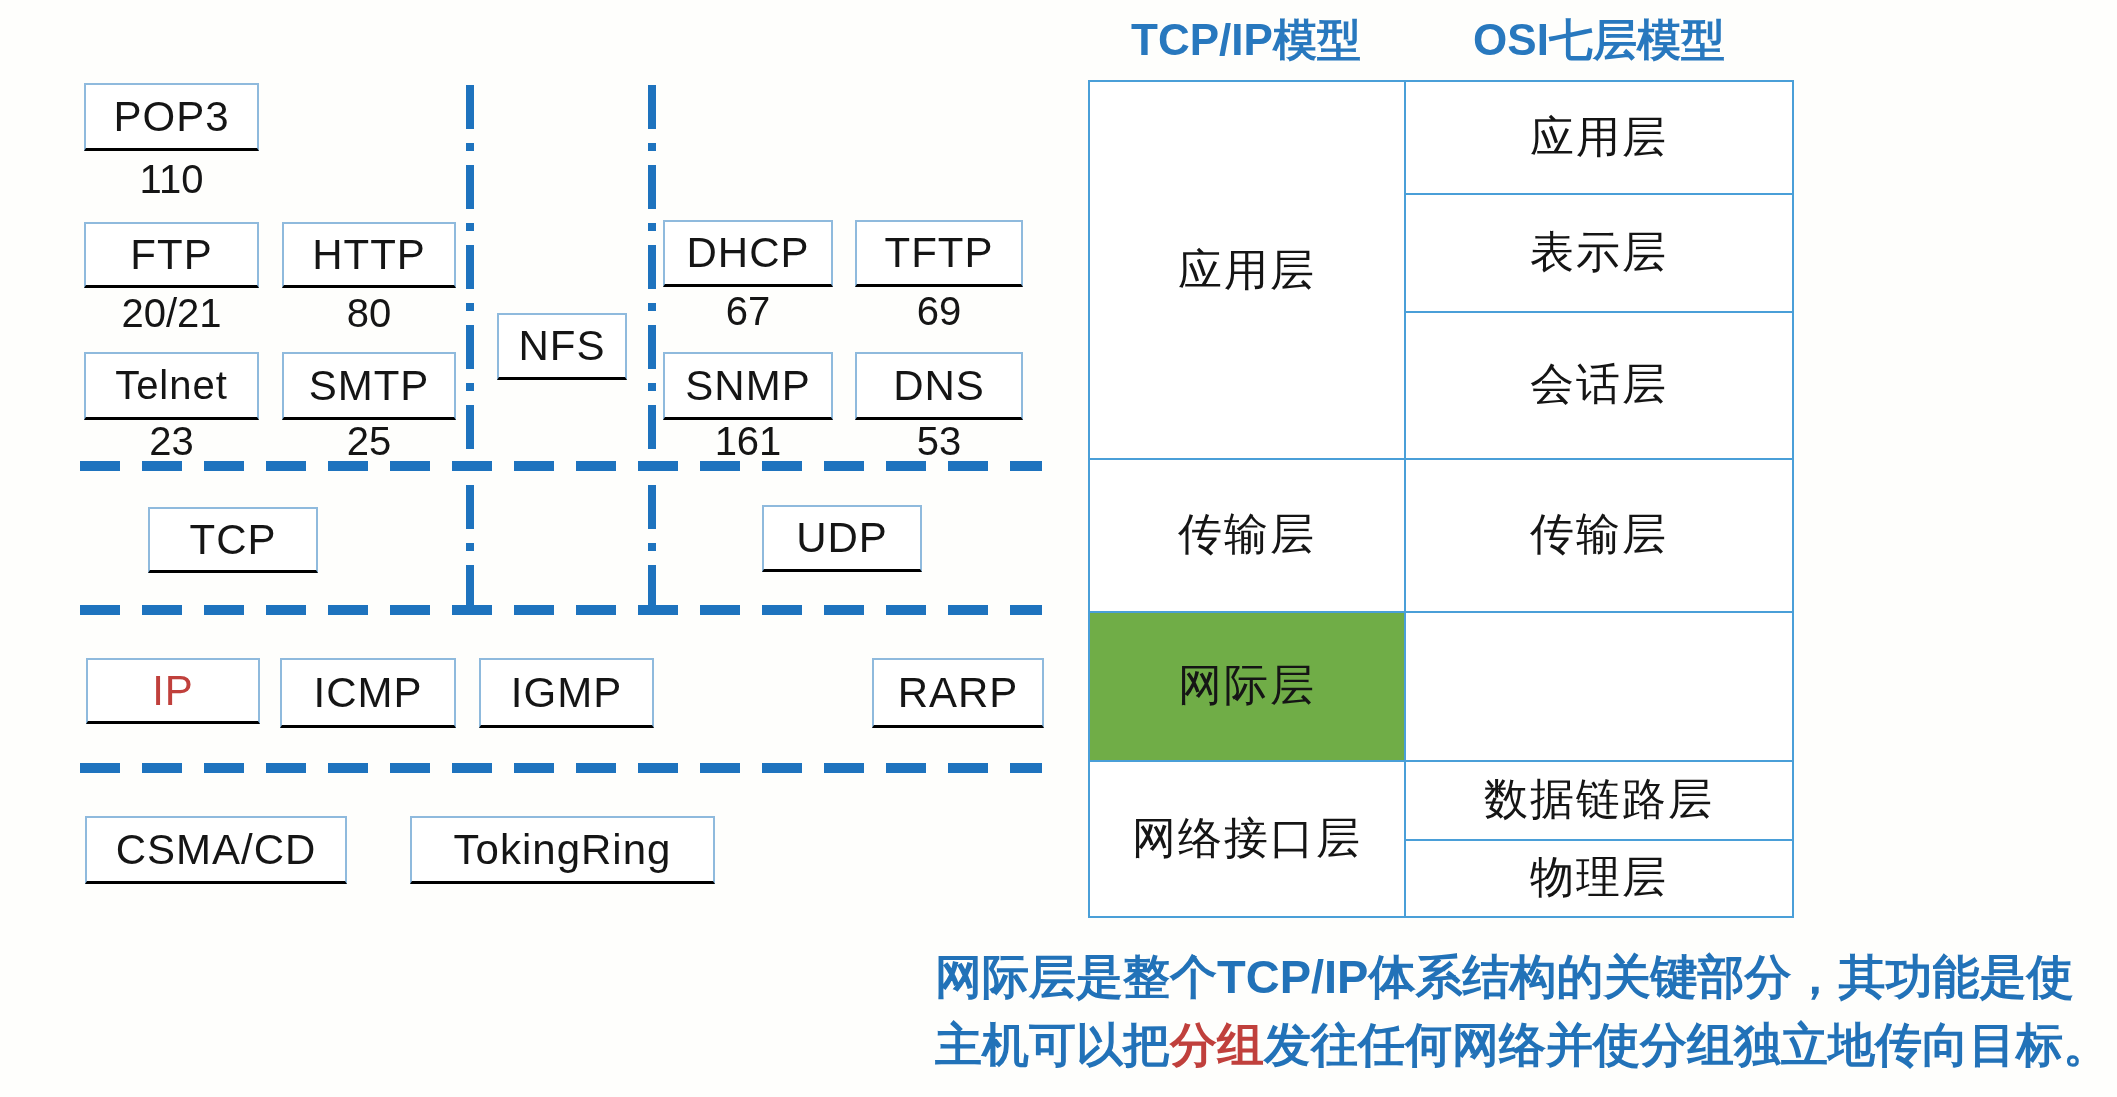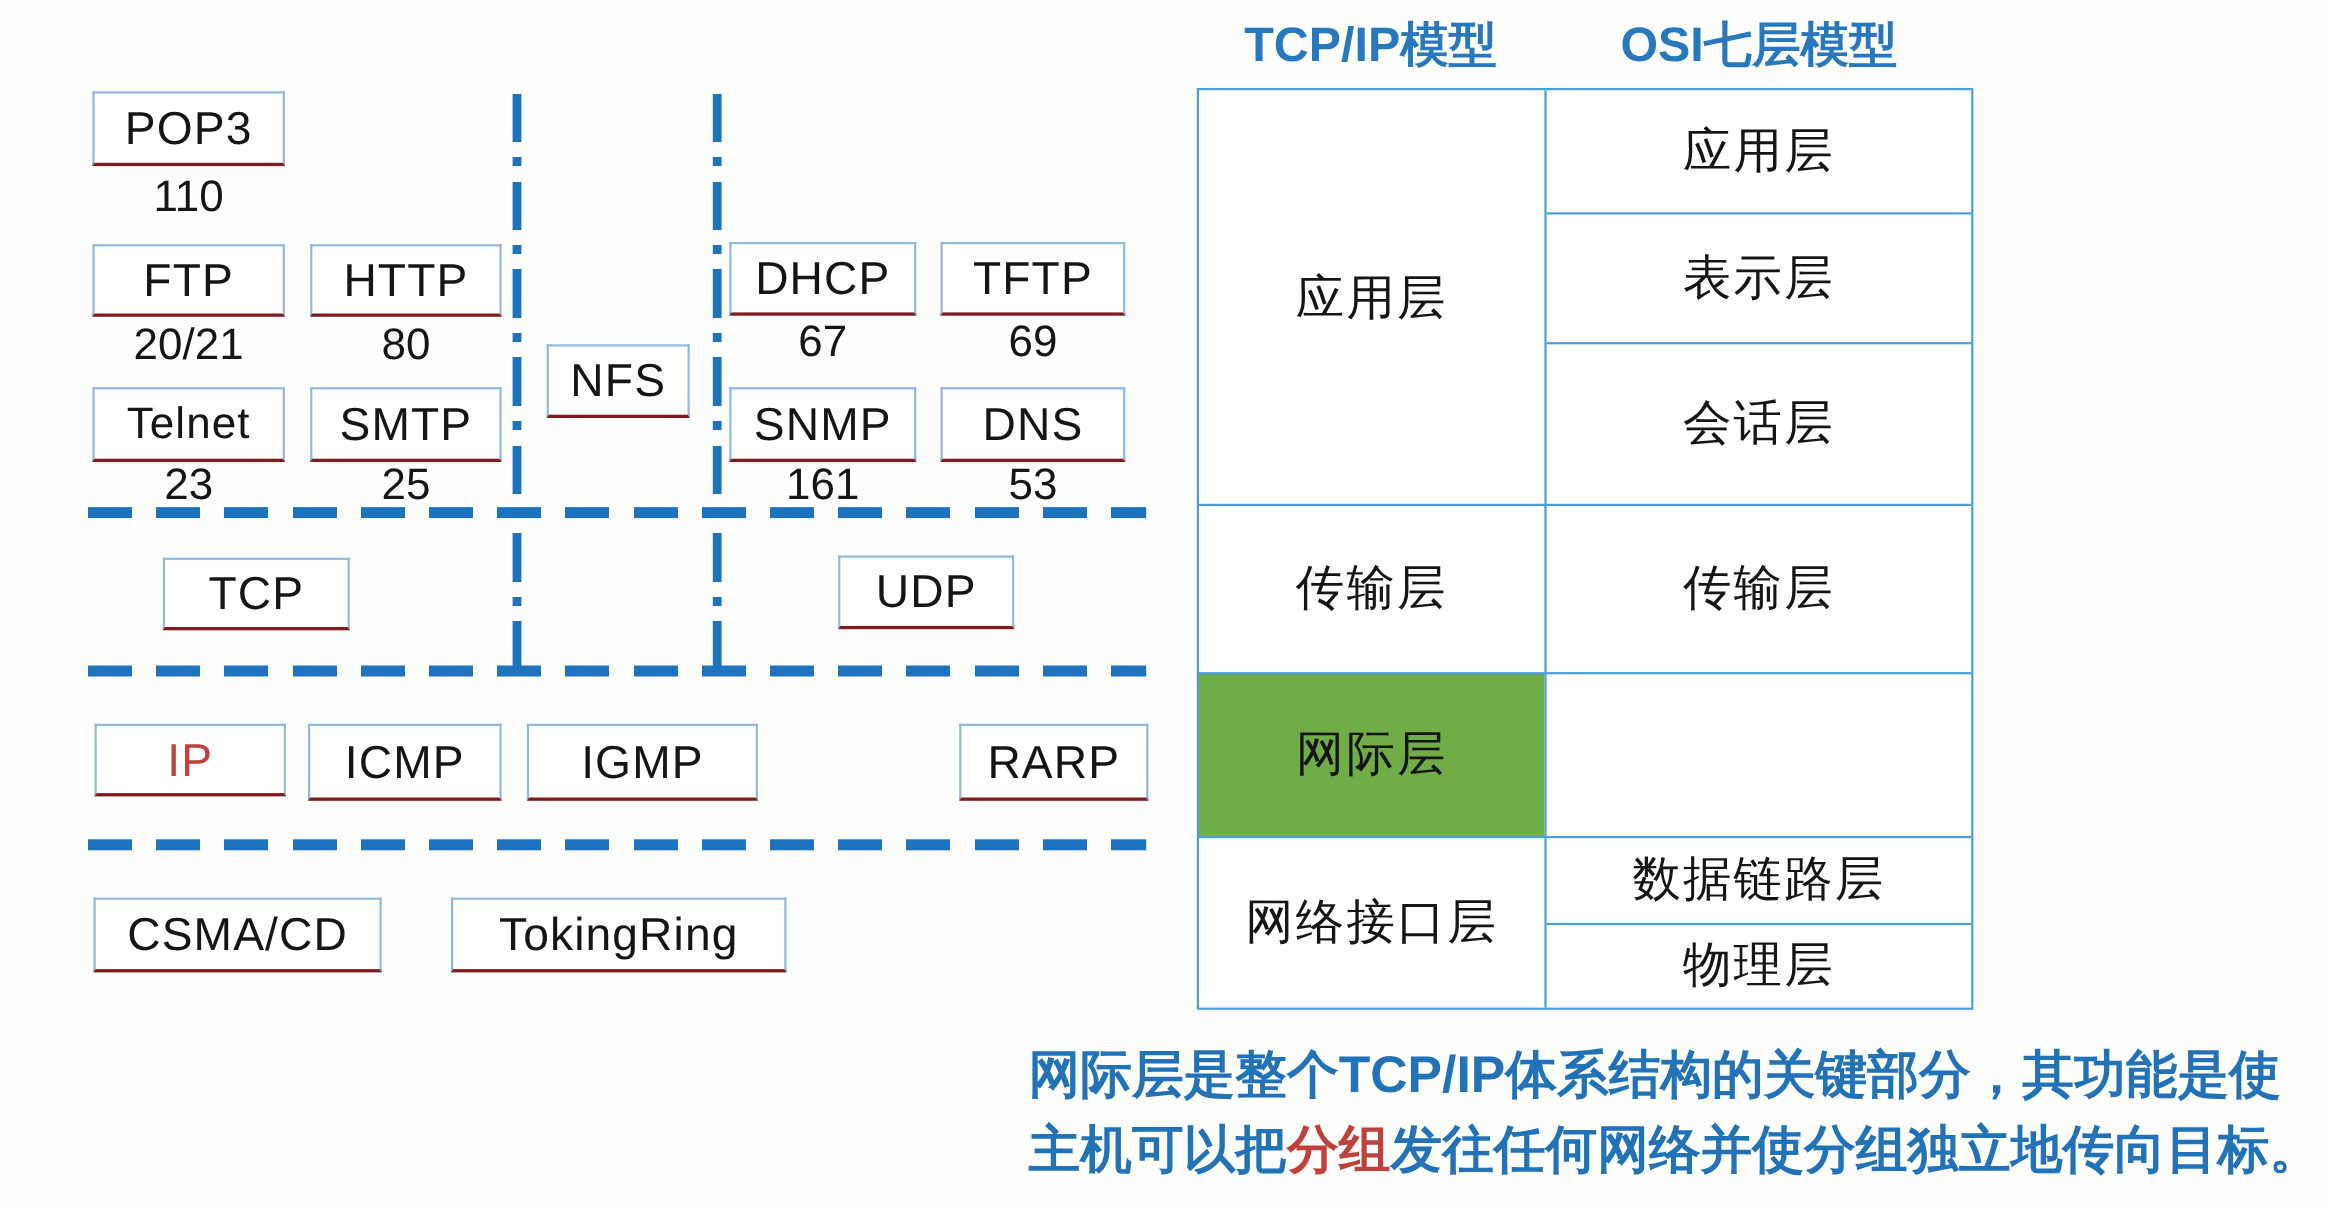--- a/index.html
+++ b/index.html
@@ -13,21 +13,21 @@
     --ink:#151515;
   }
   html,body{margin:0;padding:0;background:#ffffff;}
   #stage{
     position:relative;width:2117px;height:1097px;background:#fefefc;overflow:hidden;
     font-family:"Liberation Sans","DejaVu Sans",sans-serif;color:var(--ink);
   }
   
   .pbox{
     position:absolute;box-sizing:border-box;background:#ffffff;
-    border:2px solid var(--box-border);border-bottom:3px solid #7f1d1d;
+    border:2px solid var(--box-border);border-bottom:3px solid #000000;
     display:flex;align-items:center;justify-content:center;
     font-size:42px;font-weight:500;letter-spacing:1px;color:var(--ink);
   }
   .port{
     position:absolute;text-align:center;font-size:40px;font-weight:500;
     line-height:42px;color:var(--ink);
   }
   
   .hdash{
     position:absolute;height:10px;
@@ -127,21 +127,21 @@
   <div class="pbox" style="left:762px;top:505px;width:160px;height:67px">
       <span>UDP</span>
     </div>
 
   <div class="pbox" style="left:86px;top:658px;width:174px;height:66px">
       <span class="ip-label">IP</span>
     </div>
   <div class="pbox" style="left:280px;top:658px;width:176px;height:70px">
       <span>ICMP</span>
     </div>
-  <div class="pbox" style="left:479px;top:658px;width:210px;height:70px">
+  <div class="pbox" style="left:479px;top:658px;width:175px;height:70px">
       <span>IGMP</span>
     </div>
   <div class="pbox" style="left:872px;top:658px;width:172px;height:70px">
       <span>RARP</span>
     </div>
 
   <div class="pbox" style="left:85px;top:816px;width:262px;height:68px">
       <span>CSMA/CD</span>
     </div>
   <div class="pbox" style="left:410px;top:816px;width:305px;height:68px">

